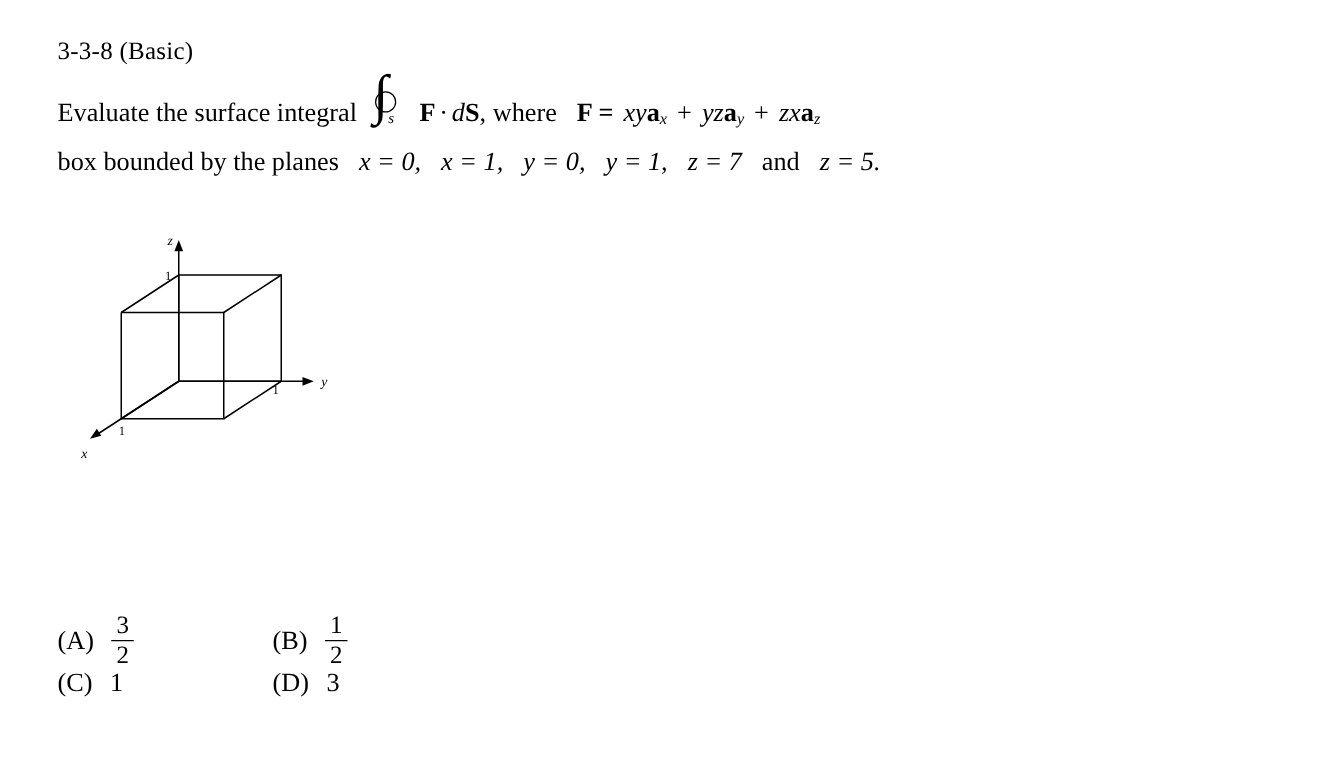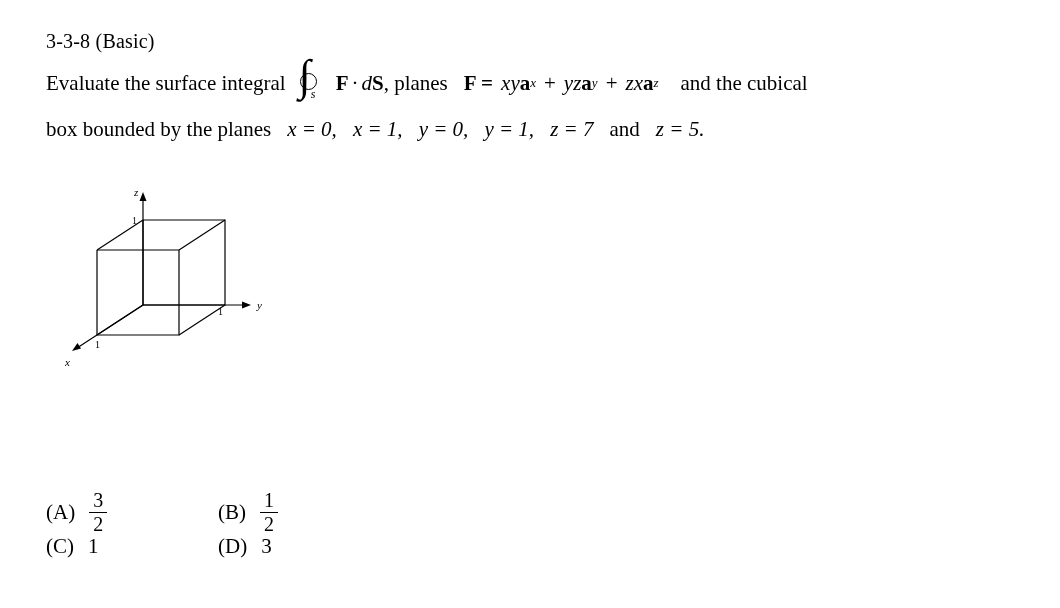--- a/index.html
+++ b/index.html
@@ -28,21 +28,21 @@
     font-size: 20px;
     letter-spacing: 0.2px;
   }
   .stmt-line1 {
     position: absolute;
     left: 46px;
     top: 63px;
     font-size: 21px;
     white-space: nowrap;
     display: flex;
-    align-items: center;
+    align-items: flex-end;
   }
   .stmt-line2 {
     position: absolute;
     left: 46px;
     top: 117px;
     font-size: 21px;
     white-space: nowrap;
     display: flex;
     align-items: flex-end;
   }
@@ -158,41 +158,40 @@
     <span class="contour">
       <span class="int">∫</span>
       <span class="ring"></span>
       <span class="sub">s</span>
     </span>
     <span class="sp"></span>
     <span class="bold-it">F</span>
     <span class="cdot">·</span>
     <span class="ital">d</span>
       <span class="bold-it">S</span>
-    <span>, planes</span>
+    <span>, where</span>
     <span class="sp-wide"></span>
     <span class="bold-it">F =</span>
     <span class="sp"></span>
     <span class="ital">xy</span>
       <span class="bold-it">a</span>
       <span class="vecsub">x</span>
     <span class="sp"></span>
     <span>+</span>
     <span class="sp"></span>
     <span class="ital">yz</span>
       <span class="bold-it">a</span>
       <span class="vecsub">y</span>
     <span class="sp"></span>
     <span>+</span>
     <span class="sp"></span>
     <span class="ital">zx</span>
       <span class="bold-it">a</span>
       <span class="vecsub">z</span>
     <span class="sp-xwide"></span>
-    <span>and the cubical</span>
   </div>
 
   <div class="stmt-line2">
     <span>box bounded by the planes</span>
     <span class="sp-wide"></span>
     <span class="ital">x = 0,</span>
     <span class="sp-wide"></span>
     <span class="ital">x = 1,</span>
     <span class="sp-wide"></span>
     <span class="ital">y = 0,</span>

